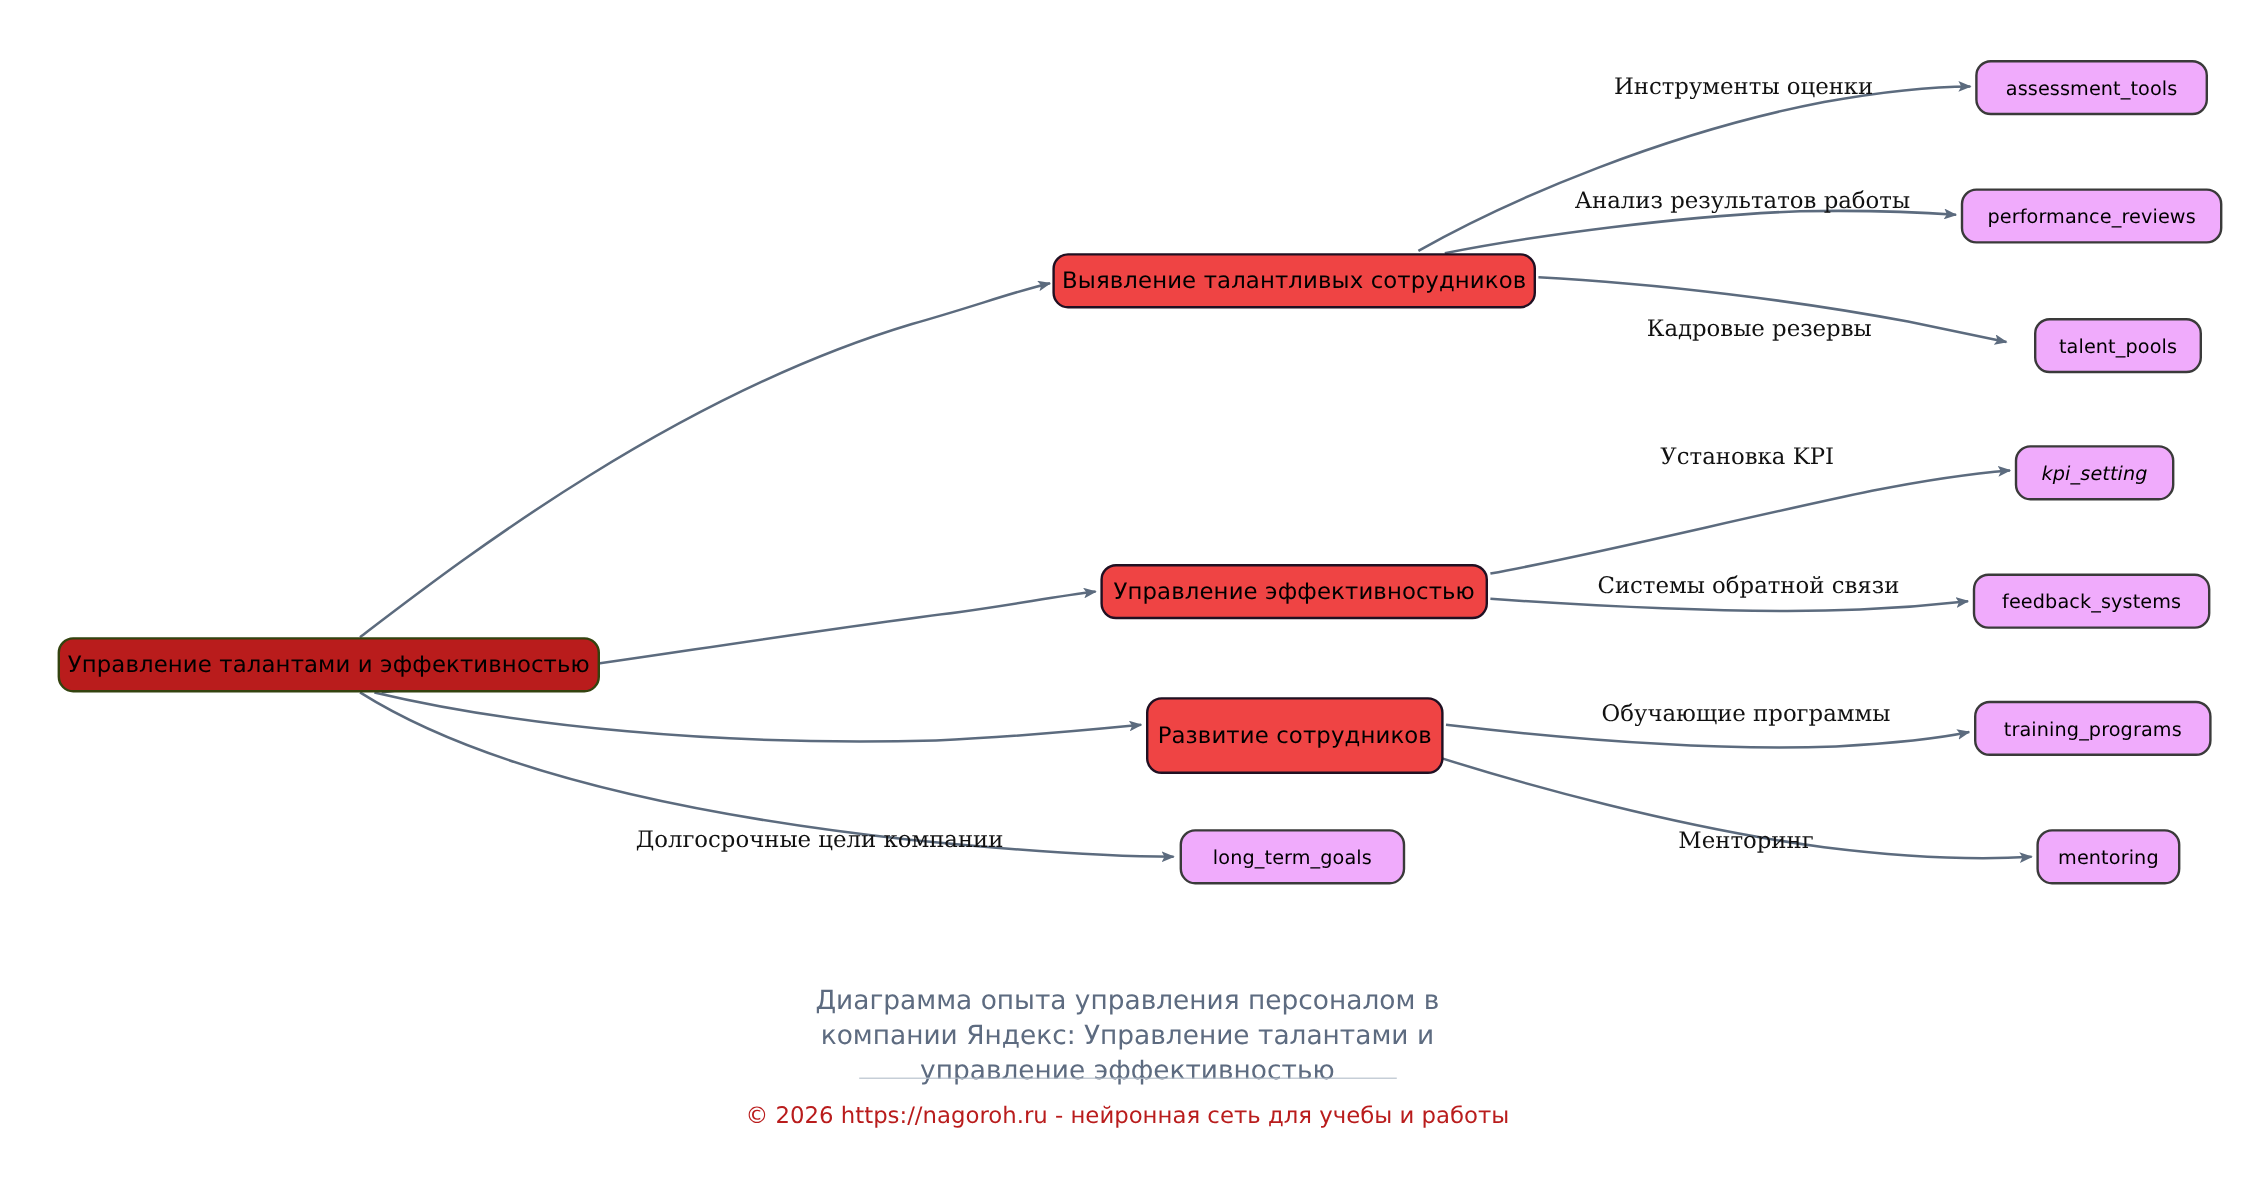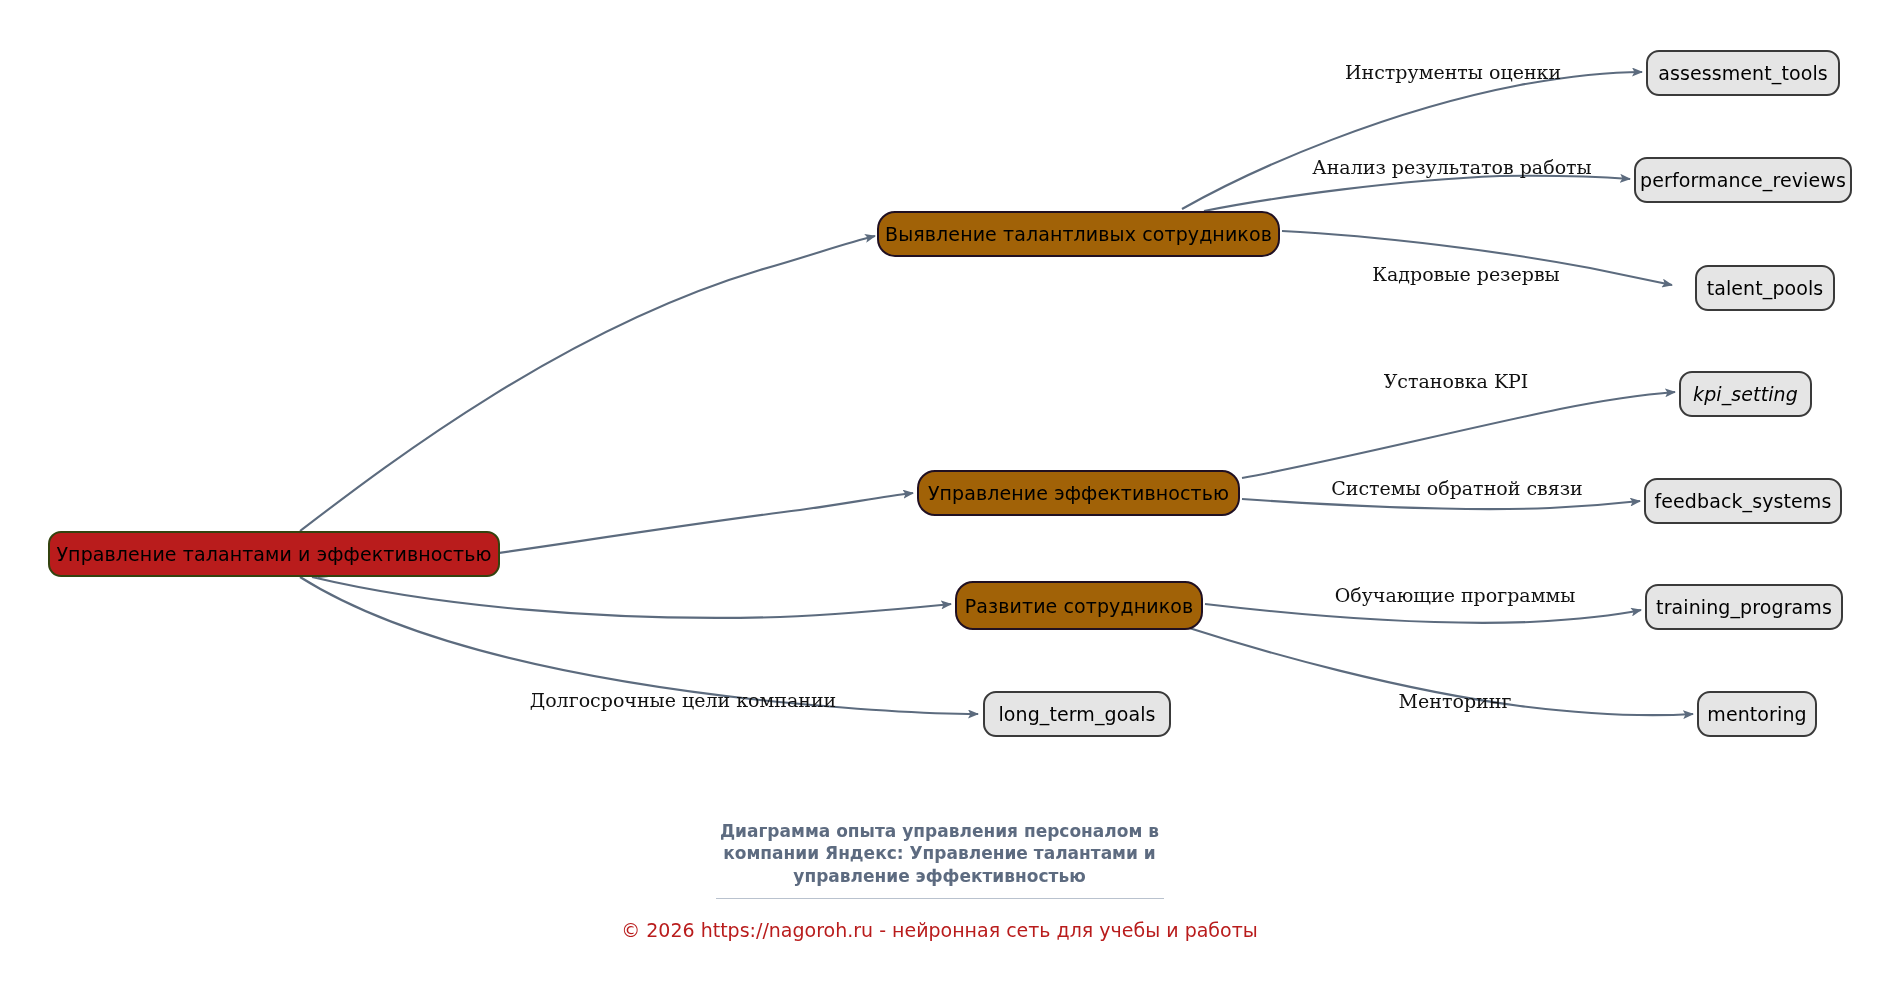--- a/index.html
+++ b/index.html
@@ -32,48 +32,47 @@
     white-space: nowrap;
     letter-spacing: 0.1px;
   }
   .node.root {
     background: #b91c1c;
     color: #000000;
     font-size: 19px;
     border-color: #33430f;
   }
   .node.branch {
-    background: #a16207;
+    background: #ef4444;
     color: #000000;
     font-size: 19px;
     border-color: #201022;
-    border-radius: 18px;
   }
   .node.leaf {
-    background: #e5e5e5;
+    background: #f0abfc;
     color: #000000;
-    font-size: 19px;
+    font-size: 16px;
     border-color: #3a3a3a;
   }
   .edge-label {
     position: absolute;
     font-family: "DejaVu Serif", serif;
     font-size: 19px;
     color: #111111;
     white-space: nowrap;
     transform: translate(-50%, -50%);
   }
   .footer-title {
     position: absolute;
     left: 50%;
     transform: translateX(-50%);
     text-align: center;
     font-family: "DejaVu Sans", sans-serif;
-    font-size: 17px;
-    font-weight: bold;
+    font-size: 22px;
+    font-weight: normal;
     color: #5d6b80;
     line-height: 1.32;
     width: 520px;
   }
   .footer-rule {
     position: absolute;
     left: 50%;
     transform: translateX(-50%);
     width: 448px;
     height: 1px;
@@ -128,21 +127,21 @@
 <div class="node root" style="left:48px; top:531px; width:452px; height:46px;">
   <span>Управление талантами и эффективностью</span>
 </div>
 
 <div class="node branch" style="left:877px; top:211px; width:403px; height:46px;">
   <span>Выявление талантливых сотрудников</span>
 </div>
 <div class="node branch" style="left:917px; top:470px; width:323px; height:46px;">
   <span>Управление эффективностью</span>
 </div>
-<div class="node branch" style="left:955px; top:581px; width:248px; height:49px;">
+<div class="node branch" style="left:955px; top:581px; width:248px; height:64px;">
   <span>Развитие сотрудников</span>
 </div>
 
 <div class="node leaf" style="left:1646px; top:50px; width:194px; height:46px;">
   <span>assessment_tools</span>
 </div>
 <div class="node leaf" style="left:1634px; top:157px; width:218px; height:46px;">
   <span>performance_reviews</span>
 </div>
 <div class="node leaf" style="left:1676px; top:265px; width:140px; height:46px;margin-left:19px;">

